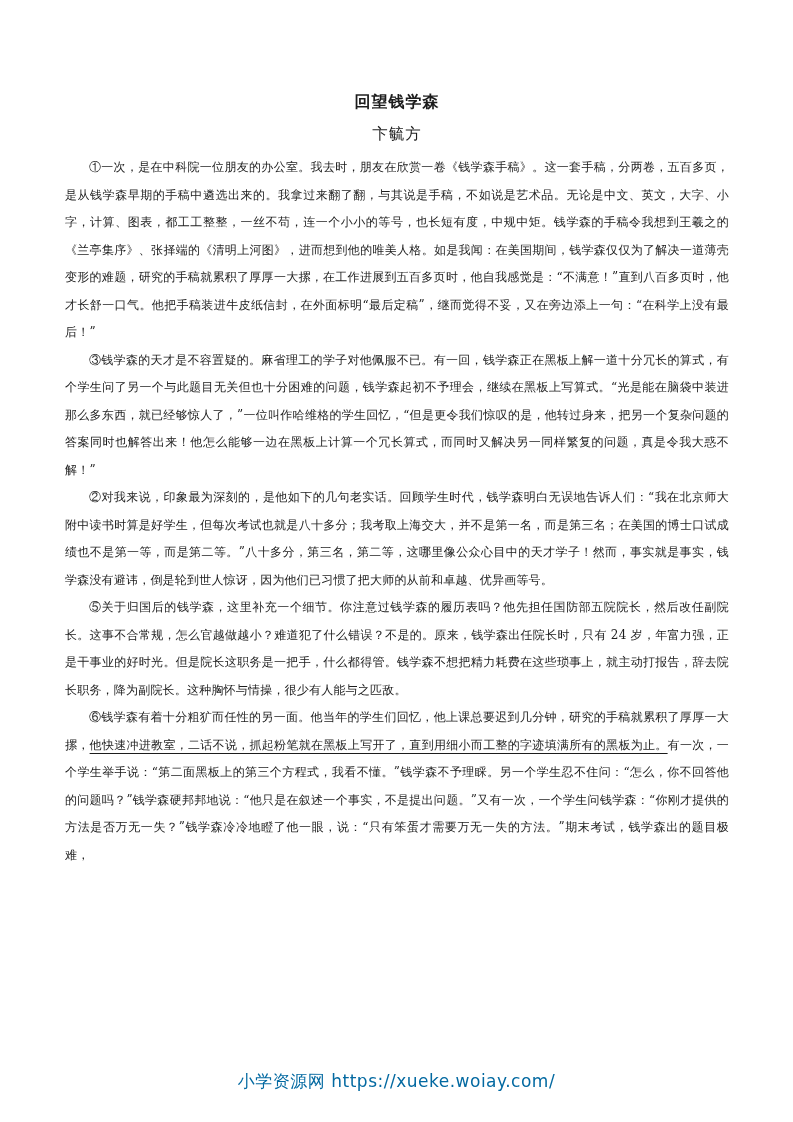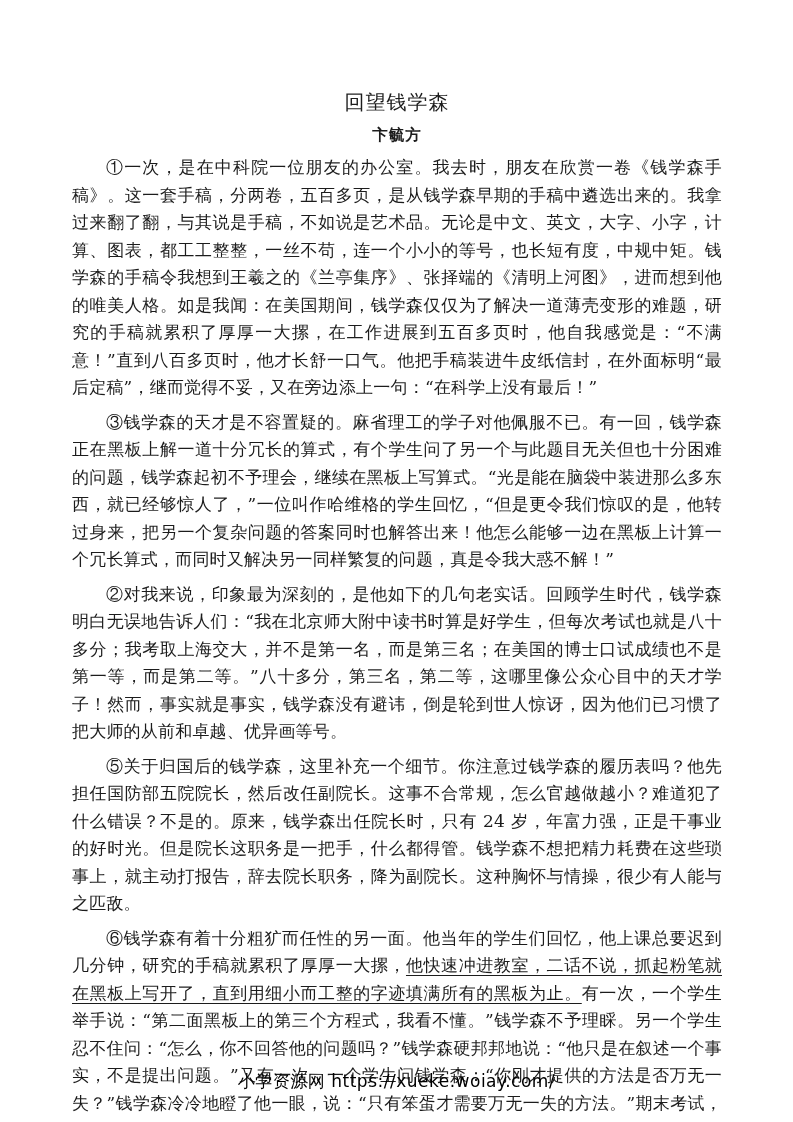--- a/index.html
+++ b/index.html
@@ -17,57 +17,57 @@
     overflow: hidden;
     margin: 0 auto;
   }
   .content {
     position: absolute;
     left: 65px;
     top: 93px;
     width: 664px;
   }
   .doc-title {
-    font-size: 20px;
+    font-size: 16px;
     line-height: 18px;
-    font-weight: normal;
+    font-weight: bold;
     text-align: center;
     margin: 0 0 15px 0;
     letter-spacing: 1px;
   }
   .doc-author {
     font-size: 15.5px;
     line-height: 17px;
-    font-weight: bold;
+    font-weight: normal;
     text-align: center;
     margin: 0 0 11px 0;
     letter-spacing: 1px;
   }
   .para {
-    margin: 7px;
-    font-size: 17px;
+    margin: 0;
+    font-size: 12px;
     line-height: 27.5px;
     text-align: justify;
     text-justify: inter-ideograph;
     text-indent: 2em;
     letter-spacing: 0.2px;
   }
   .para .u {
     text-decoration: underline;
     text-underline-offset: 4px;
   }
   .footer {
     position: absolute;
     left: 0;
     right: 0;
     top: 1070px;
     text-align: center;
     font-family: "DejaVu Sans", "Liberation Sans", sans-serif;
     font-size: 17px;
-    color: #000000;
+    color: #0369a1;
     letter-spacing: 0.5px;
   }
 </style>
 </head>
 <body>
 
 <div class="page">
   <div class="content">
     <h1 class="doc-title">回望钱学森</h1>
     <h2 class="doc-author">卞毓方</h2>

